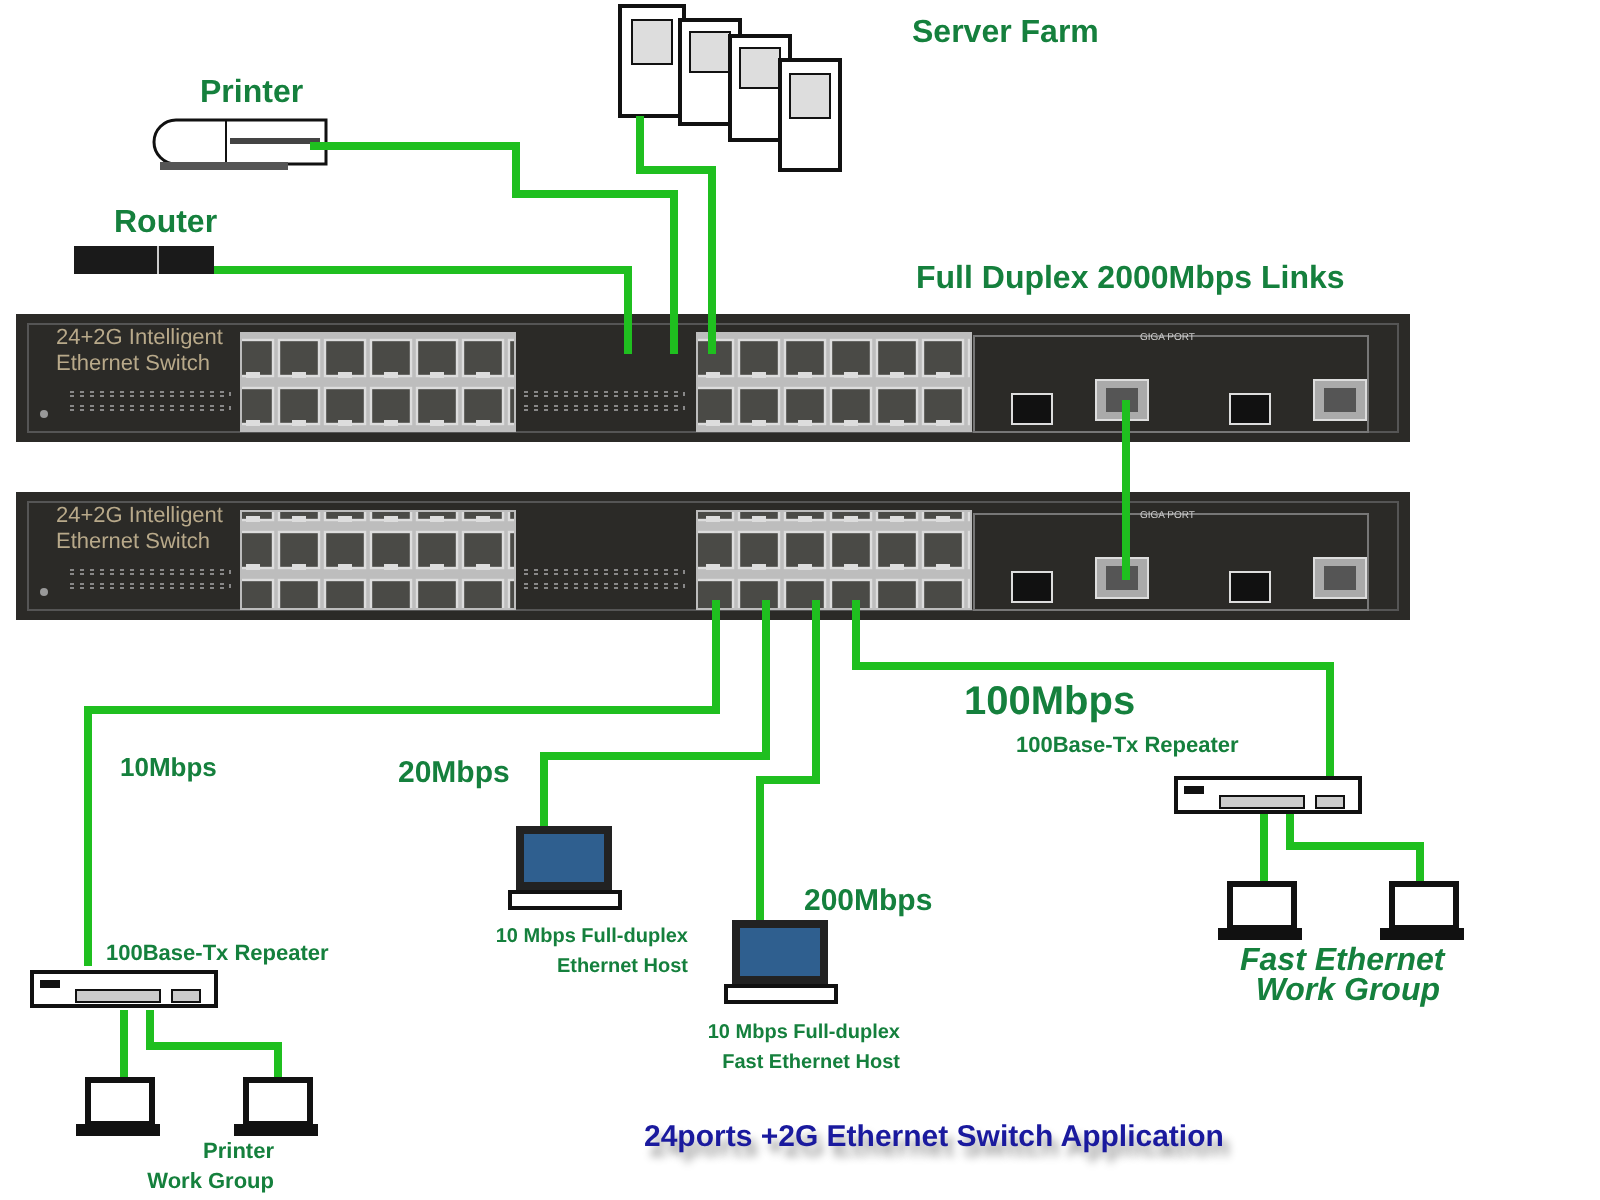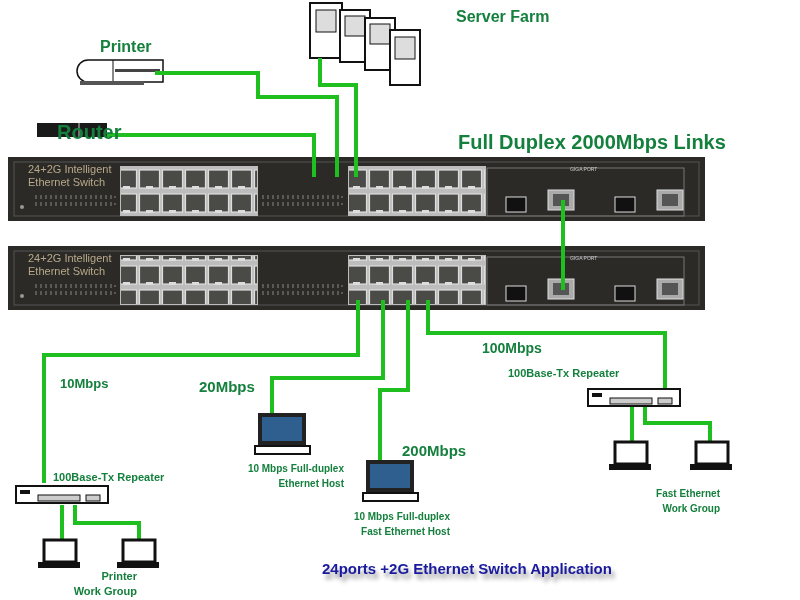--- a/index.html
+++ b/index.html
@@ -145,39 +145,39 @@
 </svg>
 
 <div class="lbl" style="left:28px;top:163px;font-size:11px;font-weight:normal;color:#b8a98a;">24+2G Intelligent</div>
 <div class="lbl" style="left:28px;top:176px;font-size:11px;font-weight:normal;color:#b8a98a;">Ethernet Switch</div>
 <div class="lbl" style="left:28px;top:252px;font-size:11px;font-weight:normal;color:#b8a98a;">24+2G Intelligent</div>
 <div class="lbl" style="left:28px;top:265px;font-size:11px;font-weight:normal;color:#b8a98a;">Ethernet Switch</div>
 <div class="lbl" style="left:570px;top:166px;font-size:5px;color:#ccc;font-weight:normal;">GIGA PORT</div>
 <div class="lbl" style="left:570px;top:255px;font-size:5px;color:#ccc;font-weight:normal;">GIGA PORT</div>
 
 <div class="lbl" style="left:100px;top:38px;font-size:16px;text-align:center;">Printer</div>
-<div class="lbl" style="left:57px;top:103px;font-size:20px;margin-top:18px;">Router</div>
+<div class="lbl" style="left:57px;top:103px;font-size:16px;">Router</div>
 <div class="lbl" style="left:456px;top:8px;font-size:16px;">Server Farm</div>
-<div class="lbl" style="left:458px;top:131px;font-size:20px;">Full Duplex 2000Mbps Links</div>
+<div class="lbl" style="left:458px;top:131px;font-size:16px;">Full Duplex 2000Mbps Links</div>
 <div class="lbl" style="left:60px;top:376px;font-size:13px;">10Mbps</div>
 <div class="lbl" style="left:199px;top:378px;font-size:15px;">20Mbps</div>
 <div class="lbl" style="left:402px;top:394px;font-size:15px;margin-top:48px;">200Mbps</div>
-<div class="lbl" style="left:482px;top:340px;font-size:14px;">100Mbps</div>
+<div class="lbl" style="left:482px;top:340px;font-size:20px;">100Mbps</div>
 <div class="lbl" style="left:53px;top:471px;font-size:11px;">100Base-Tx Repeater</div>
 <div class="lbl" style="left:508px;top:367px;font-size:11px;">100Base-Tx Repeater</div>
 <div class="lbl ctr" style="left:228px;top:461px;width:116px;font-size:10px;line-height:15px;">
   <div>10 Mbps Full-duplex</div>
   <div>Ethernet Host</div>
 </div>
 <div class="lbl ctr" style="left:334px;top:509px;width:116px;font-size:10px;line-height:15px;">
   <div>10 Mbps Full-duplex</div>
   <div>Fast Ethernet Host</div>
 </div>
 <div class="lbl ctr" style="left:57px;top:569px;width:80px;font-size:11px;line-height:15px;">
   <div>Printer</div>
   <div>Work Group</div>
 </div>
-<div class="lbl ctr" style="left:620px;top:486px;width:100px;font-size:10px;line-height:15px;">
+<div class="lbl ctr" style="left:620px;top:473px;width:100px;font-size:16px;line-height:15px;font-style:italic;">
   <div>Fast Ethernet</div>
   <div>Work Group</div>
 </div>
 
 <div class="title">24ports +2G Ethernet Switch Application</div>
 
 </body></html>

